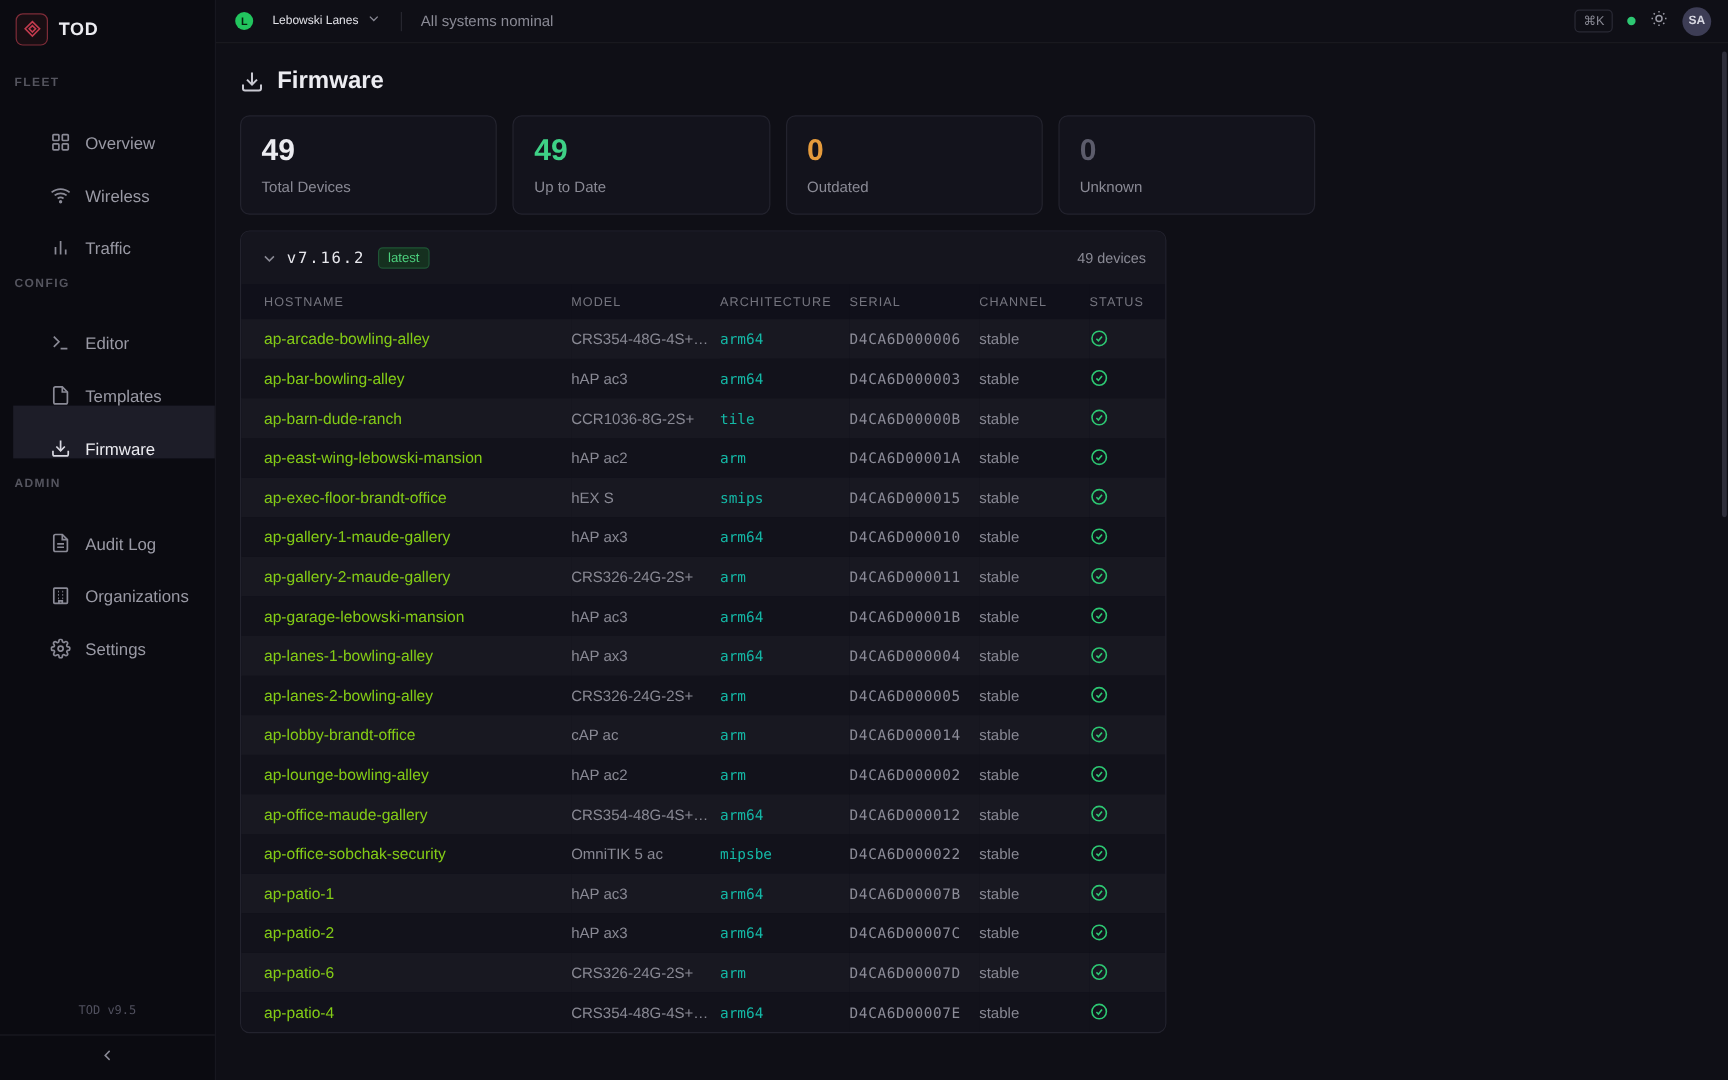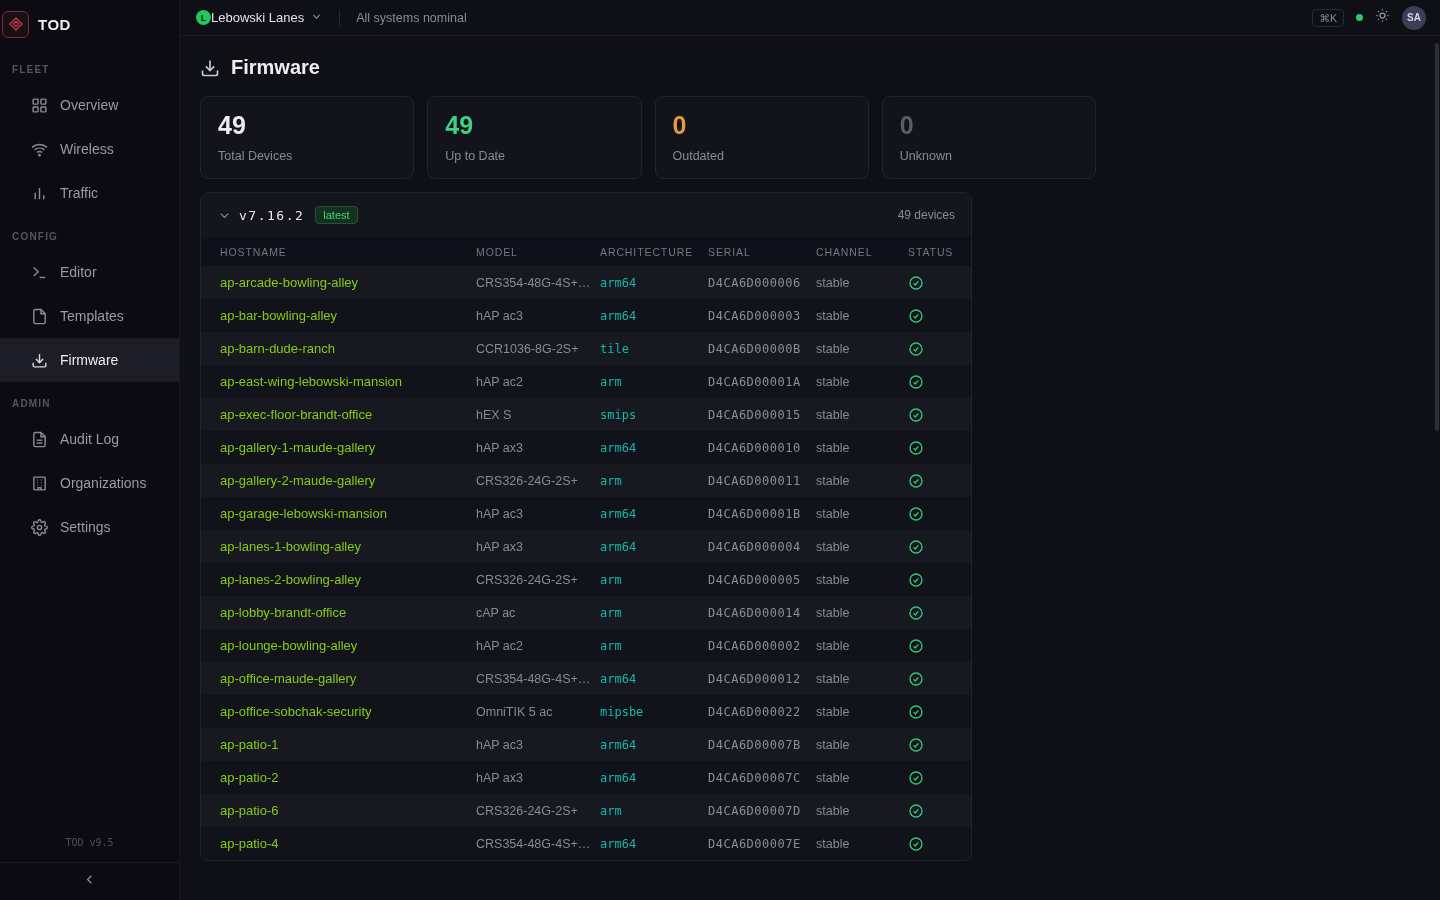--- a/index.html
+++ b/index.html
@@ -3,47 +3,47 @@
 <meta charset="utf-8">
 <style>
   * { margin:0; padding:0; box-sizing:border-box; }
   html,body { width:1440px; height:900px; overflow:hidden; background:#0f0f16;
     font-family:"Liberation Sans", sans-serif; }
   .app { display:flex; width:1440px; height:900px; }
 
   
   .sidebar { width:180px; height:900px; background:#0b0b11; display:flex; flex-direction:column;
     border-right:1px solid #17171f; flex-shrink:0; }
-  .side-logo { height:48px; display:flex; align-items:center; gap:9px; padding:0 2px; }
+  .side-logo { height:48px; display:flex; align-items:center; gap:9px; padding:0 13px; }
   .logo-box { width:27px; height:27px; border-radius:6px; border:1px solid #7e2c38; background:#180e13;
     display:flex; align-items:center; justify-content:center; }
   .logo-name { color:#ececf1; font-size:15px; font-weight:700; letter-spacing:0.5px; }
   .nav-section { margin-top:16px; }
   .nav-label { padding:0 12px; margin-bottom:8px; font-size:10px; font-weight:700; letter-spacing:1.2px;
     color:#55555f; text-transform:uppercase; }
-  .nav-item { height:44px; display:flex; align-items:center; gap:12px; padding:0 12px 0 30px;
-    color:#9a9aa5; cursor:pointer; }
+  .nav-item { height:44px; display:flex; align-items:flex-end; gap:12px; padding:0 12px 0 30px;
+    color:#9a9aa5; cursor:pointer;margin-left:11px; }
   .nav-item .nav-icon { width:18px; height:18px; display:flex; align-items:center; justify-content:center;
     color:#8a8a96; }
   .nav-item .nav-text { font-size:14px; }
   .nav-item.active { background:#1d1d28; color:#ececf1; }
   .nav-item.active .nav-icon { color:#d9d9e2; }
   .side-bottom { margin-top:auto; }
   .side-version { text-align:center; font-family:"DejaVu Sans Mono", monospace; font-size:10px;
     color:#50505e; margin-bottom:14px; }
   .side-collapse { height:38px; border-top:1px solid #1b1b24; display:flex; align-items:center;
     justify-content:center; color:#8a8a95; cursor:pointer; }
 
   
   .main { flex:1; display:flex; flex-direction:column; position:relative; }
   .topbar { height:36px; display:flex; align-items:center; padding:0 14px 0 16px;
     border-bottom:1px solid #19191f; background:#0f0f16; }
   .org-dot { width:15px; height:15px; border-radius:50%; background:#22c55e; color:#06220f;
     font-size:9px; font-weight:700; display:flex; align-items:center; justify-content:center; }
-  .org-name { margin-left:0; color:#e2e2e8; font-size:13px; font-weight:500; }
+  .org-name { margin-left:16px; color:#e2e2e8; font-size:10px; font-weight:500; }
   .org-chevron { margin-left:6px; color:#8a8a95; display:flex; }
   .top-sep { width:1px; height:16px; background:#26262f; margin:0 16px; }
   .sys-status { color:#8a8a95; font-size:12.5px; }
   .top-right { margin-left:auto; display:flex; align-items:center; gap:12px; }
   .kbd-badge { border:1px solid #2a2a35; border-radius:4px; padding:2px 6px; font-size:10.5px;
     color:#8a8a95; }
   .status-dot { width:7px; height:7px; border-radius:50%; background:#2dc873; }
   .theme-btn { color:#9a9aa5; display:flex; cursor:pointer; }
   .avatar { width:24px; height:24px; border-radius:50%; background:#3d3d55; color:#d6d6e0;
     font-size:10px; font-weight:600; display:flex; align-items:center; justify-content:center; cursor:pointer; }

